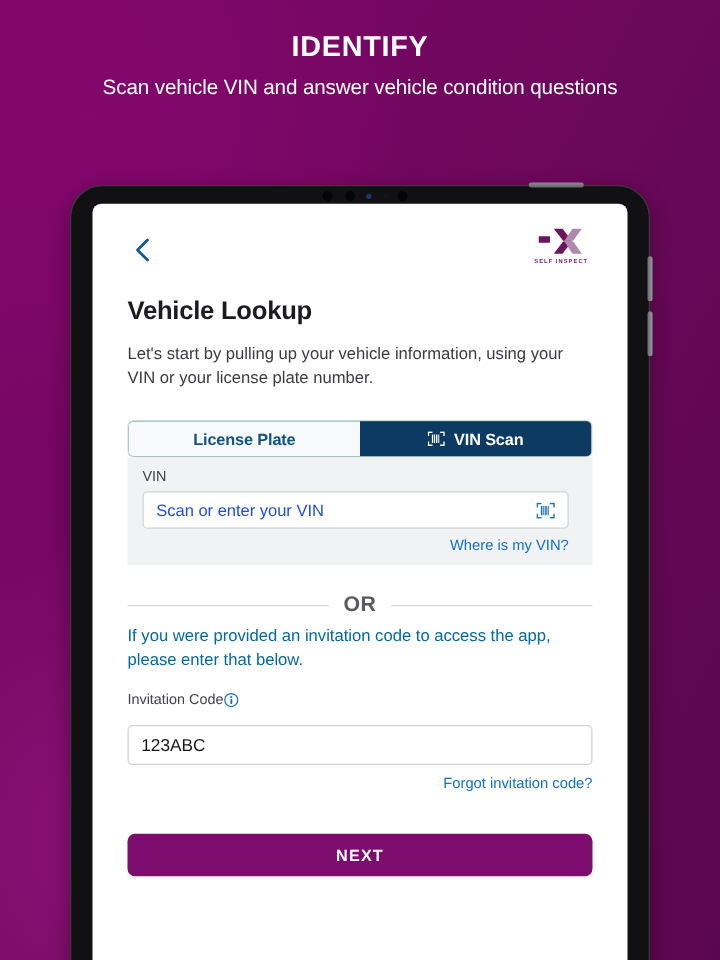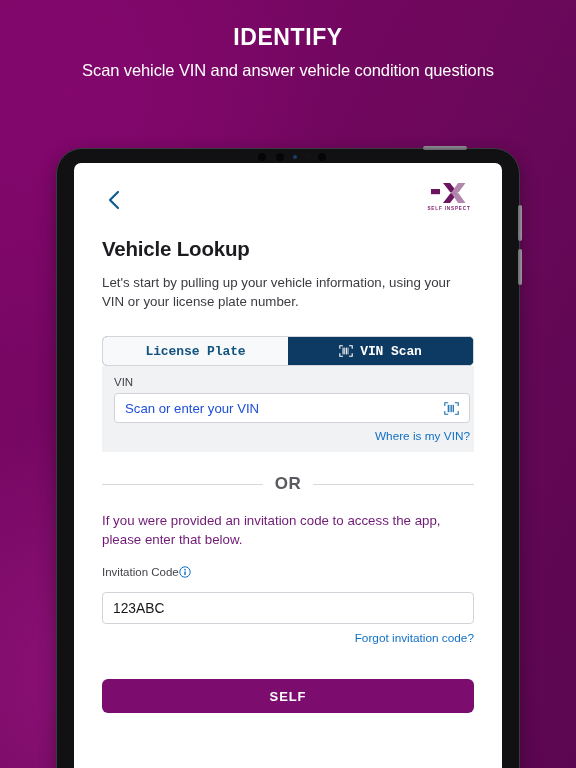--- a/index.html
+++ b/index.html
@@ -152,41 +152,40 @@
 
   
   .segmented {
     margin-top: 25px;
     display: flex;
     height: 28px;
     border: 1px solid #d3d6da;
     border-radius: 5px;
     overflow: hidden;
     background: #15803d;
-    font-family: Liberation Mono, monospace;
   }
   .seg {
     flex: 1 1 50%;
     display: flex;
     align-items: center;
     justify-content: center;
     gap: 7px;
     font-size: 13px;
     font-weight: bold;
     letter-spacing: -0.1px;
     cursor: pointer;
     user-select: none;
   }
   .seg.inactive { color: #12537f; background: #f8f9fa; }
   .seg.active   { color: #ffffff; background: #0d3a63; }
 
   
   .vin-panel {
     background: #f1f2f4;
-    padding: 10px 4px 9px 12px;
+    padding: 10px 19px 9px 12px;
     box-sizing: border-box;
   }
   .field-label {
     font-size: 11.5px;
     color: #43434a;
     margin-bottom: 5px;
   }
   .text-field {
     position: relative;
     height: 30px;
@@ -231,24 +230,24 @@
     background: #d6d8dc;
   }
   .or-row .or-text {
     font-size: 17px;
     font-weight: bold;
     color: #59595f;
     letter-spacing: 0.4px;
   }
 
   p.invite-lede {
-    margin: 17px 0 0 0;
+    margin: 5px 0 0 0;
     font-size: 13.3px;
     line-height: 19px;
-    color: #701a75;
+    color: #0369a1;
   }
 
   .invite-label-row {
     display: flex;
     align-items: center;
     gap: 0;
     margin-top: 17px;
     margin-bottom: 5px;
   }
   .invite-label {
@@ -379,19 +378,19 @@
               <circle cx="6" cy="3.6" r="0.85" fill="#1270c4"></circle>
               <rect x="5.3" y="5.2" width="1.5" height="4" rx="0.7" fill="#1270c4"></rect>
             </svg>
           </div>
 
           <div class="text-field invite-field">
             <span class="value">123ABC</span>
           </div>
           <span class="invite-link">Forgot invitation code?</span>
 
-          <button class="next-btn">SELF</button>
+          <button class="next-btn">NEXT</button>
 
         </div>
       </div>
     </div>
   </div>
 </div>
 
 </body></html>

